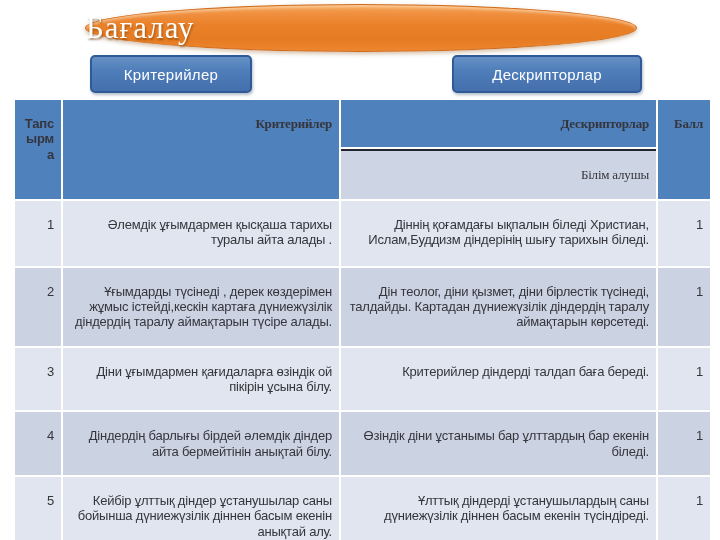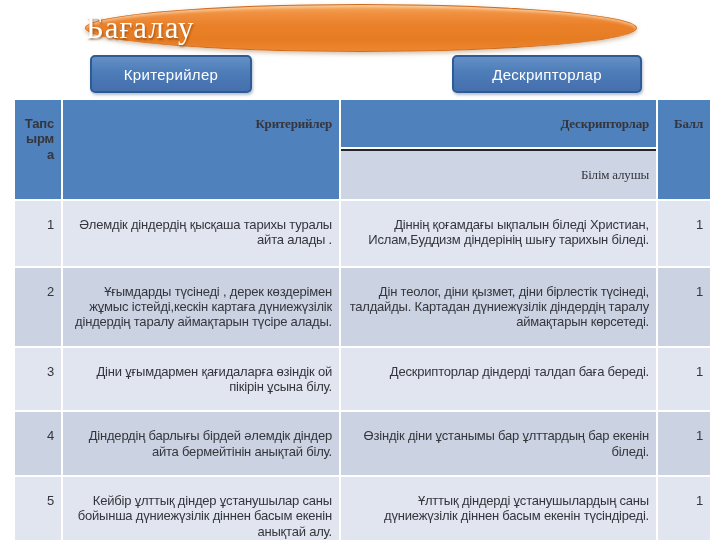--- a/index.html
+++ b/index.html
@@ -100,34 +100,34 @@
       <th rowspan="2" class="th-blue">Критерийлер</th>
       <th class="th-blue">Дескрипторлар</th>
       <th rowspan="2" class="th-blue th-score">Балл</th>
     </tr>
     <tr style="height:24px">
       <td class="bilim">Білім алушы</td>
     </tr>
 
     <tr style="height:65px">
       <td class="band-a col-task">1</td>
-      <td class="band-a">Әлемдік діндердің қысқаша тарихы туралы айта алады .</td>
+      <td class="band-a">Әлемдік ұғымдармен қысқаша тарихы туралы айта алады .</td>
       <td class="band-a">Діннің қоғамдағы ықпалын біледі Христиан, Ислам,Буддизм діндерінің шығу тарихын біледі.</td>
       <td class="band-a">1</td>
     </tr>
     <tr style="height:72px">
       <td class="band-b col-task">2</td>
       <td class="band-b">Ұғымдарды түсінеді , дерек көздерімен жұмыс істейді,кескін картаға дүниежүзілік діндердің таралу аймақтарын түсіре алады.</td>
       <td class="band-b">Дін теолог, діни қызмет, діни бірлестік түсінеді, талдайды. Картадан дүниежүзілік діндердің таралу аймақтарын көрсетеді.</td>
       <td class="band-b">1</td>
     </tr>
     <tr style="height:47px">
       <td class="band-a col-task">3</td>
       <td class="band-a">Діни ұғымдармен қағидаларға өзіндік ой пікірін ұсына білу.</td>
-      <td class="band-a">Дескрипторлар діндерді талдап баға береді.</td>
+      <td class="band-a">Критерийлер діндерді талдап баға береді.</td>
       <td class="band-a">1</td>
     </tr>
     <tr style="height:45px">
       <td class="band-b col-task">4</td>
       <td class="band-b">Діндердің барлығы бірдей әлемдік діндер айта бермейтінін анықтай білу.</td>
       <td class="band-b">Өзіндік діни ұстанымы бар ұлттардың бар екенін біледі.</td>
       <td class="band-b">1</td>
     </tr>
     <tr style="height:58px">
       <td class="band-a col-task">5</td>

